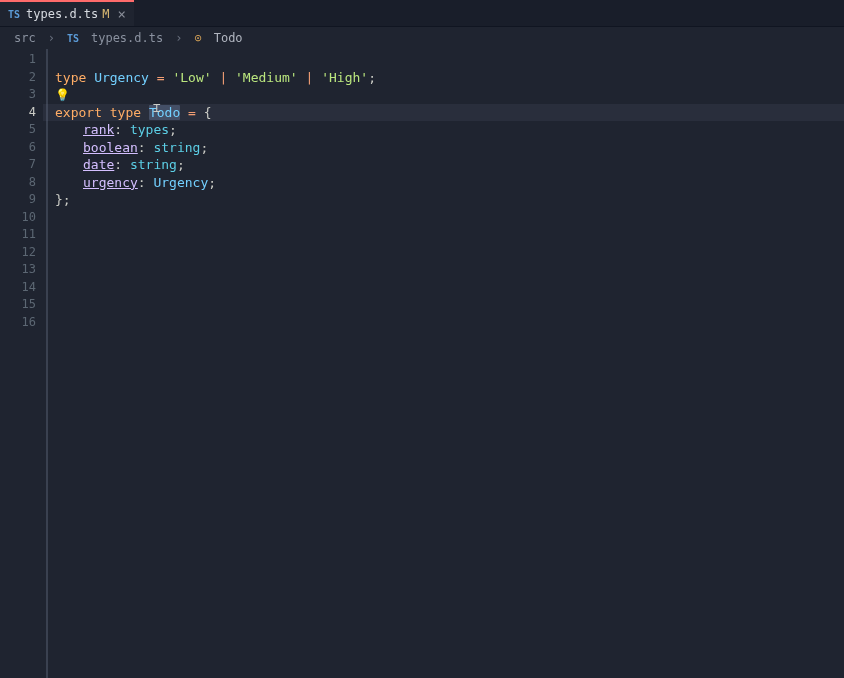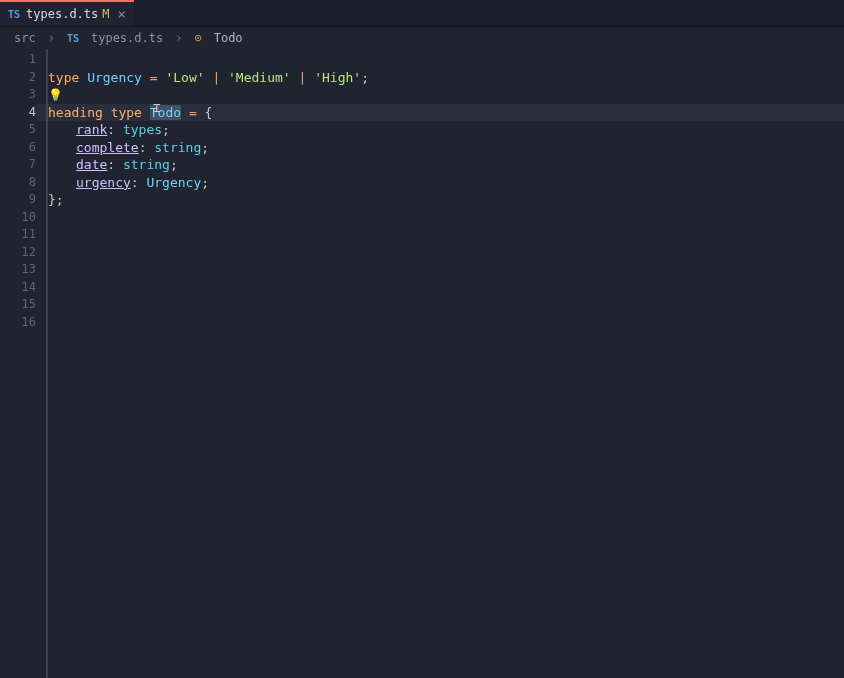--- a/index.html
+++ b/index.html
@@ -83,21 +83,21 @@
       user-select: none;
       line-height: 17.5px;
       font-size: 12px;
       padding-top: 2px;
       border-right: 2px solid #3a4150;
     }
     .gutter .line-no { height: 17.5px; }
     .gutter .current { color: #cbccc6; }
     .code {
       flex: 1;
-      padding-left: 0;
+      padding-left: 7px;
       line-height: 17.5px;
       font-size: 13px;
       padding-top: 2px;
       position: relative;
     }
     .code-line { height: 17.5px; white-space: pre; }
     .code-line.highlight {
       background: rgba(100, 110, 135, 0.15);
       margin-left: -12px;
       padding-left: 12px;
@@ -166,23 +166,23 @@
       <div class="line-no">12</div>
       <div class="line-no">13</div>
       <div class="line-no">14</div>
       <div class="line-no">15</div>
       <div class="line-no">16</div>
     </div>
   <div class="code">
     <div class="code-line"></div>
     <div class="code-line"><span class="tk-keyword">type</span> <span class="tk-type">Urgency</span><span class="tk-op"> = </span><span class="tk-string">'Low'</span><span class="tk-op"> | </span><span class="tk-string">'Medium'</span><span class="tk-op"> | </span><span class="tk-string">'High'</span><span class="tk-punct">;</span></div>
     <div class="code-line"><span class="bulb">💡</span></div>
-    <div class="code-line highlight"><span class="tk-keyword">heading</span> <span class="tk-keyword">type</span> <span class="tk-type selected">Todo</span><span class="tk-op"> = </span><span class="tk-punct">{</span></div>
+    <div class="code-line highlight"><span class="tk-keyword">export</span> <span class="tk-keyword">type</span> <span class="tk-type selected">Todo</span><span class="tk-op"> = </span><span class="tk-punct">{</span></div>
     <div class="code-line"><span class="indent"></span><span class="tk-prop">rank</span><span class="tk-punct">: </span><span class="tk-builtin">types</span><span class="tk-punct">;</span></div>
-    <div class="code-line"><span class="indent"></span><span class="tk-prop">complete</span><span class="tk-punct">: </span><span class="tk-builtin">string</span><span class="tk-punct">;</span></div>
+    <div class="code-line"><span class="indent"></span><span class="tk-prop">boolean</span><span class="tk-punct">: </span><span class="tk-builtin">string</span><span class="tk-punct">;</span></div>
     <div class="code-line"><span class="indent"></span><span class="tk-prop">date</span><span class="tk-punct">: </span><span class="tk-builtin">string</span><span class="tk-punct">;</span></div>
     <div class="code-line"><span class="indent"></span><span class="tk-prop">urgency</span><span class="tk-punct">: </span><span class="tk-type">Urgency</span><span class="tk-punct">;</span></div>
     <div class="code-line"><span class="tk-punct">};</span></div>
     <div class="code-line"></div>
     <div class="code-line"></div>
     <div class="code-line"></div>
     <div class="code-line"></div>
     <div class="code-line"></div>
     <span class="cursor-glyph">⌶</span>
   </div>

